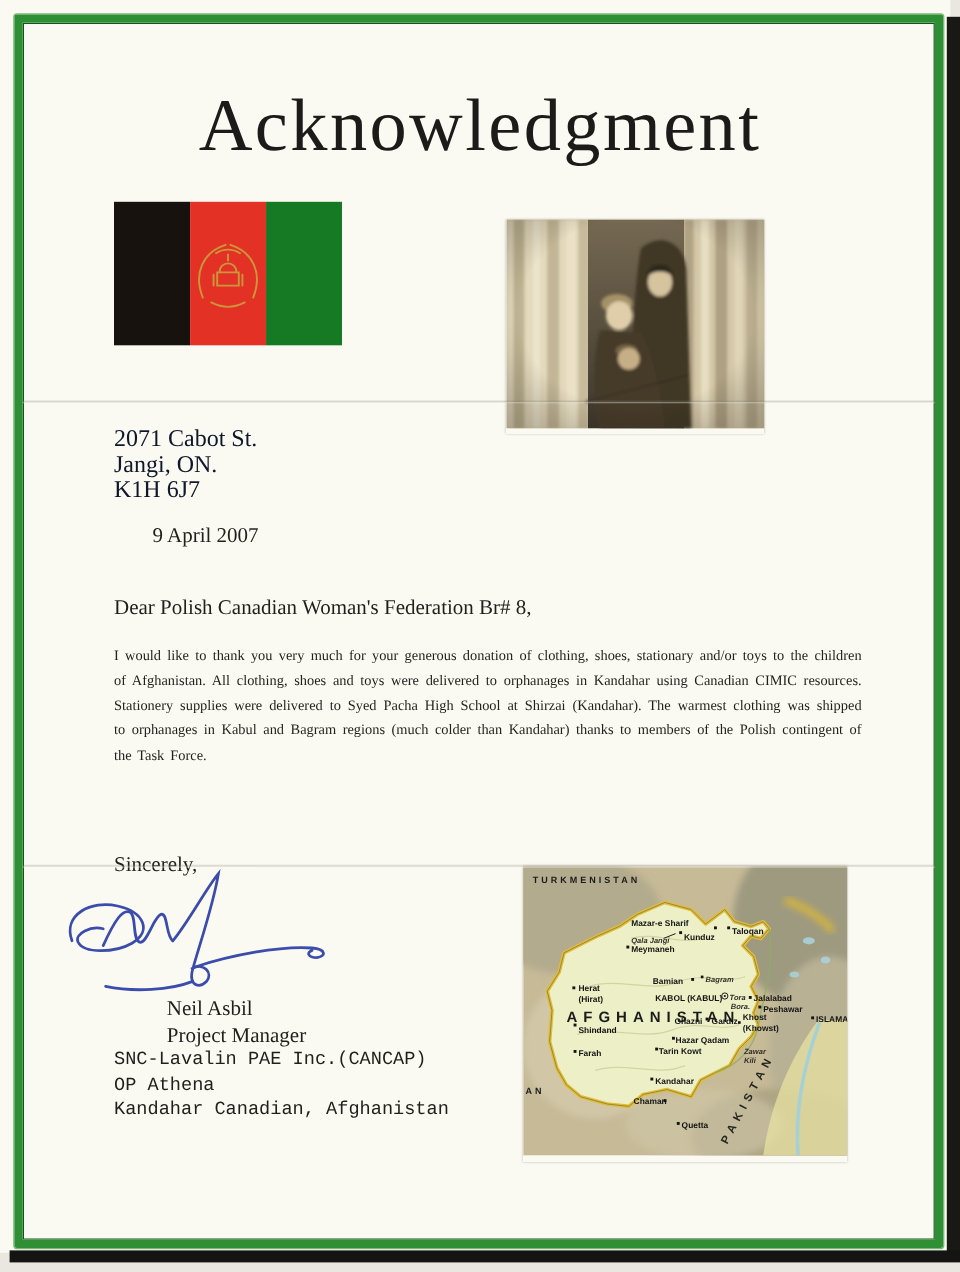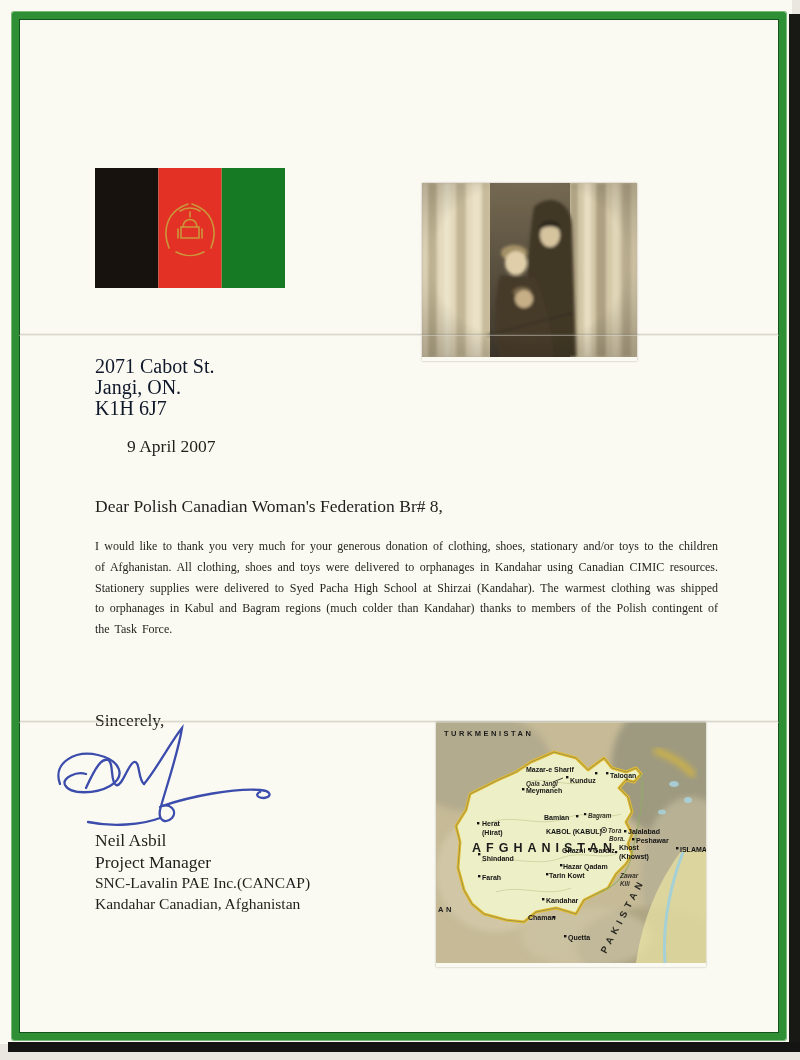--- a/index.html
+++ b/index.html
@@ -16,41 +16,42 @@
   .title{position:absolute;left:0;top:70px;width:800px;text-align:center;
          font-size:62px;letter-spacing:2px;color:#1c1b19;}
   .addr{position:absolute;left:95px;top:356px;font-size:20px;line-height:21px;color:#0f172a;}
   .date{position:absolute;left:95px;top:436px;font-size:17.5px;color:#201f1c;margin-left:32px;}
   .salutation{position:absolute;left:95px;top:496px;font-size:17.5px;color:#201f1c;text-align:right;}
   .bodytext{position:absolute;left:95px;top:536px;width:623px;font-size:12px;line-height:20.8px;
             text-align:justify;word-spacing:2px;color:#201f1c;}
   .closing{position:absolute;left:95px;top:710px;font-size:17.5px;color:#201f1c;}
   .signature{position:absolute;left:52px;top:722px;}
   .signerblock{position:absolute;left:95px;top:830px;color:#201f1c;}
-  .signerblock .big{font-size:17.5px;line-height:21.5px;}
-  .signerblock .small{font-size:15.5px;line-height:20.5px;}
+  .signerblock .big{font-size:17.5px;line-height:21.5px;margin-left:44px;}
+  .signerblock .small{font-size:15.5px;line-height:20.5px;font-family:Liberation Mono, monospace;}
   .flagbox{position:absolute;left:95px;top:168px;}
   .photobox{position:absolute;left:422px;top:183px;box-shadow:0 0 2px rgba(90,85,70,.45);}
   .mapbox{position:absolute;left:408px;top:722px;box-shadow:0 0 2px rgba(90,85,70,.4);margin-left:28px;}
   svg text{font-family:"Liberation Sans","DejaVu Sans",sans-serif;}
   .city{font-size:7px;font-weight:bold;fill:#141414;}
   .cityi{font-size:6.3px;font-style:italic;font-weight:bold;fill:#33302a;}
   .region{font-size:7.5px;font-weight:bold;letter-spacing:2.5px;fill:#1b1b1b;}
   .bigregion{font-size:12.5px;font-weight:bold;letter-spacing:5px;fill:#1b1b1b;}
   .pak{font-size:9.5px;font-weight:bold;letter-spacing:4.5px;fill:#26261f;}
 </style>
 </head>
 <body>
 
 <div id="scan">
   <div class="paper"></div>
   <div class="edge-right"></div>
   <div class="edge-bottom"></div>
   <div class="frame"></div>
 
+  <div class="title">Acknowledgment</div>
 
   <div class="flagbox">
     <svg width="190" height="120" viewBox="0 0 190 120">
       <rect x="0" y="0" width="63.4" height="120" fill="#17120e"></rect>
       <rect x="63.4" y="0" width="63.3" height="120" fill="#e33125"></rect>
       <rect x="126.7" y="0" width="63.3" height="120" fill="#167a24"></rect>
       <g transform="translate(95,62)" stroke="#c9a23d" fill="none" stroke-width="1.6" opacity="0.9" stroke-linecap="round">
         <path d="M -21,18 C -29,-2 -21,-20 -2,-26"></path>
         <path d="M 21,18 C 29,-2 21,-20 2,-26"></path>
         <path d="M -14,22 C -4,27 4,27 14,22"></path>
@@ -130,20 +131,21 @@
         <path d="M 110,84 C 140,74 182,66 208,68 C 220,69 220,75 212,76 C 205,76 203,72 208,70"></path>
         <path d="M 108,96 C 90,103 60,105 36,100"></path>
       </g>
     </svg>
   </div>
 
   <div class="signerblock">
     <div class="big">Neil Asbil</div>
     <div class="big">Project Manager</div>
     <div class="small">SNC-Lavalin PAE Inc.(CANCAP)</div>
+    <div class="small">OP Athena</div>
     <div class="small">Kandahar Canadian, Afghanistan</div>
   </div>
 
   <div class="mapbox">
     <svg width="270" height="241" viewBox="0 0 270 241">
       <defs>
           <filter id="mb">
             <feGaussianBlur stdDeviation="3"></feGaussianBlur>
           </filter>
         </defs>

